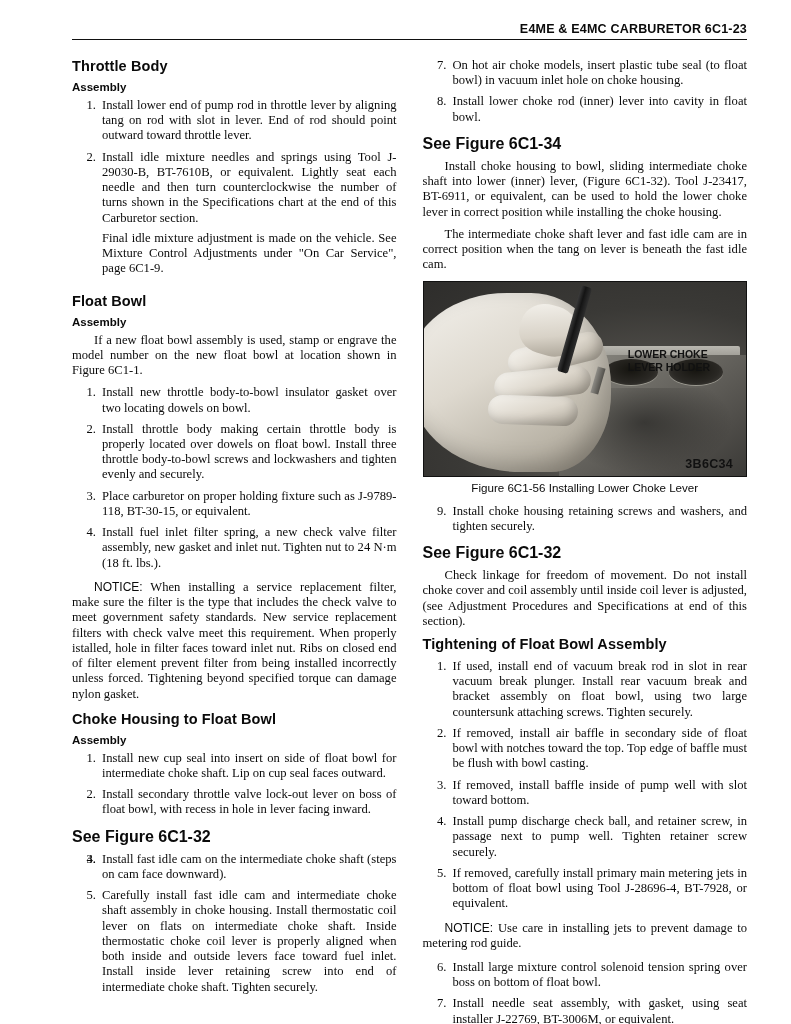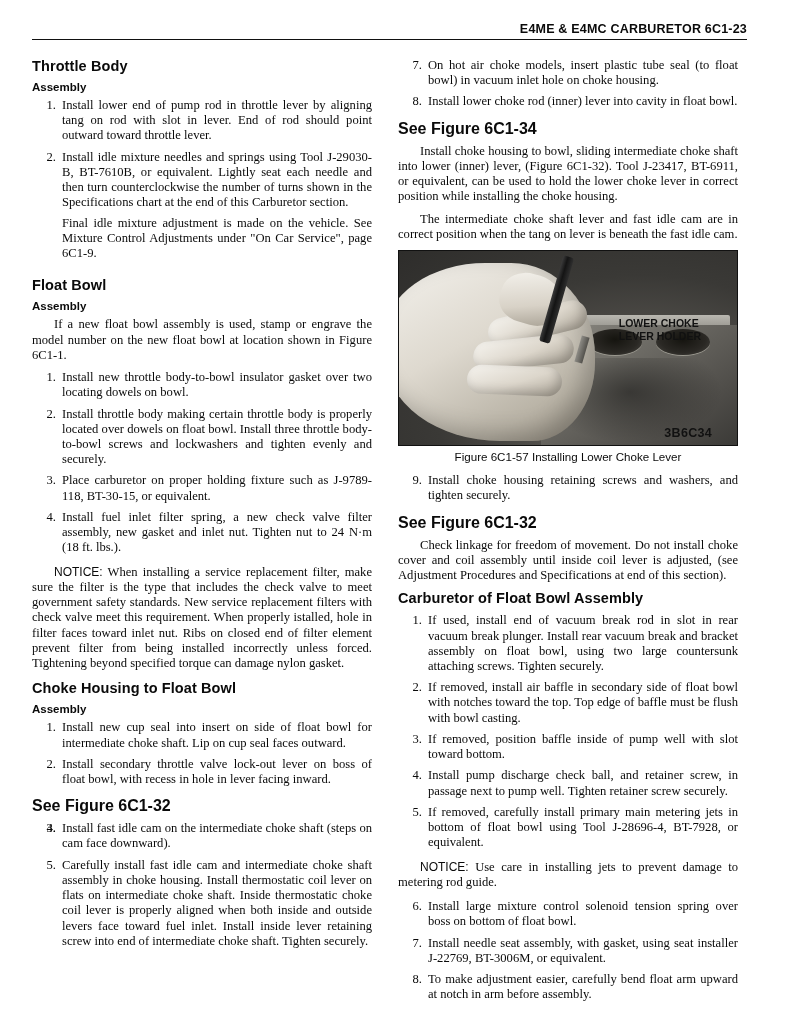--- a/index.html
+++ b/index.html
@@ -8,21 +8,21 @@
     width: 791px;
     height: 1024px;
     background: #ffffff;
     font-family: "Liberation Serif", serif;
     color: #0a0a0a;
     position: relative;
   }
   .page {
     width: 791px;
     height: 1024px;
-    padding: 22px 44px 20px 32px;
+    padding: 22px 44px 20px 72px;
     position: relative;
   }
   .header {
     text-align: right;
     font-family: "Liberation Sans", sans-serif;
     font-weight: bold;
     font-size: 12.5px;
     letter-spacing: 0.2px;
     padding-bottom: 3px;
   }
@@ -112,21 +112,21 @@
   }
   .fig-caption {
     text-align: center;
     font-family: "Liberation Sans", sans-serif;
     font-size: 11.6px;
     margin-top: 4px;
     margin-bottom: 10px;
   }
   .fig-code {
     position: absolute;
-    right: 25px;
+    right: 13px;
     bottom: 5px;
     font-family: "Liberation Sans", sans-serif;
     font-weight: bold;
     font-size: 12.5px;
     color: #111;
     letter-spacing: 0.3px;
   }
   .fig-label {
     position: absolute;
     right: 36px;
@@ -282,35 +282,35 @@
           <div class="finger f1"></div>
           <div class="finger f2"></div>
           <div class="finger f3"></div>
           <div class="thumb"></div>
           <div class="tool"></div>
           <div class="tool-tip"></div>
           <div class="fig-label" style="white-space: pre-line;">LOWER CHOKE
 LEVER HOLDER</div>
           <div class="fig-code">3B6C34</div>
         </div>
-        <div class="fig-caption">Figure 6C1-57 Installing Lower Choke Lever</div>
+        <div class="fig-caption">Figure 6C1-56 Installing Lower Choke Lever</div>
       </div>
 
       <ol class="steps">
         <li><span class="num">9.</span><span>Install choke housing retaining screws and washers, and tighten securely.</span></li>
       </ol>
 
       <h3 class="figref">See Figure 6C1-32</h3>
       <p class="body">Check linkage for freedom of movement. Do not install choke cover and coil assembly until inside coil lever is adjusted, (see Adjustment Procedures and Specifications at end of this section).</p>
 
-      <h2 class="sec">Carburetor of Float Bowl Assembly</h2>
+      <h2 class="sec">Tightening of Float Bowl Assembly</h2>
       <ol class="steps">
         <li><span class="num">1.</span><span>If used, install end of vacuum break rod in slot in rear vacuum break plunger. Install rear vacuum break and bracket assembly on float bowl, using two large countersunk attaching screws. Tighten securely.</span></li>
         <li><span class="num">2.</span><span>If removed, install air baffle in secondary side of float bowl with notches toward the top. Top edge of baffle must be flush with bowl casting.</span></li>
-        <li><span class="num">3.</span><span>If removed, position baffle inside of pump well with slot toward bottom.</span></li>
+        <li><span class="num">3.</span><span>If removed, install baffle inside of pump well with slot toward bottom.</span></li>
         <li><span class="num">4.</span><span>Install pump discharge check ball, and retainer screw, in passage next to pump well. Tighten retainer screw securely.</span></li>
         <li><span class="num">5.</span><span>If removed, carefully install primary main metering jets in bottom of float bowl using Tool J-28696-4, BT-7928, or equivalent.</span></li>
       </ol>
       <p class="notice"><span class="notice-label">NOTICE:</span><span> Use care in installing jets to prevent damage to metering rod guide.</span></p>
       <ol class="steps">
         <li><span class="num">6.</span><span>Install large mixture control solenoid tension spring over boss on bottom of float bowl.</span></li>
         <li><span class="num">7.</span><span>Install needle seat assembly, with gasket, using seat installer J-22769, BT-3006M, or equivalent.</span></li>
         <li><span class="num">8.</span><span>To make adjustment easier, carefully bend float arm upward at notch in arm before assembly.</span></li>
       </ol>
     </div>

